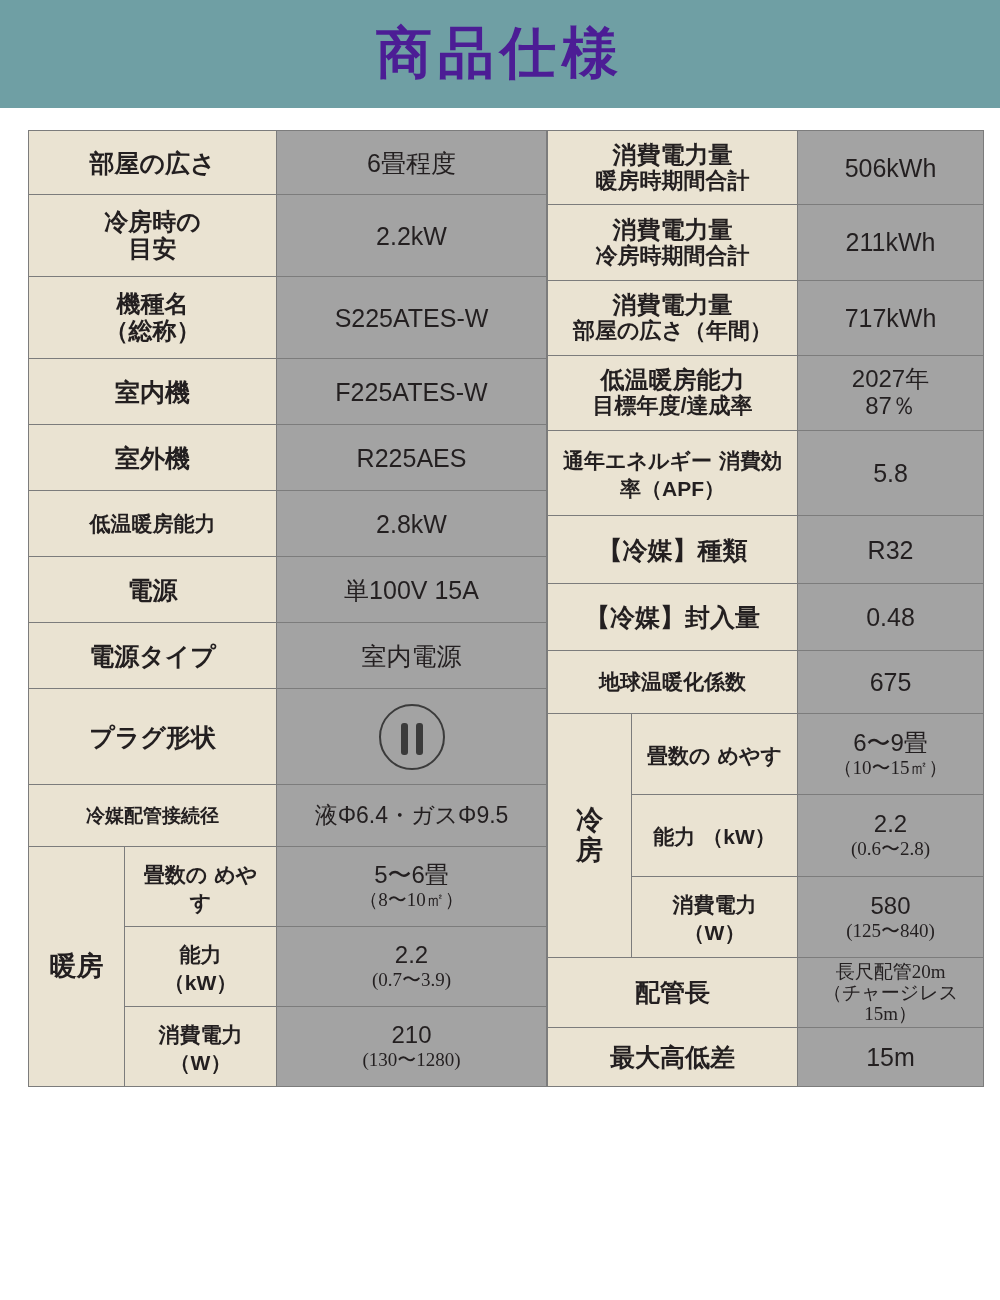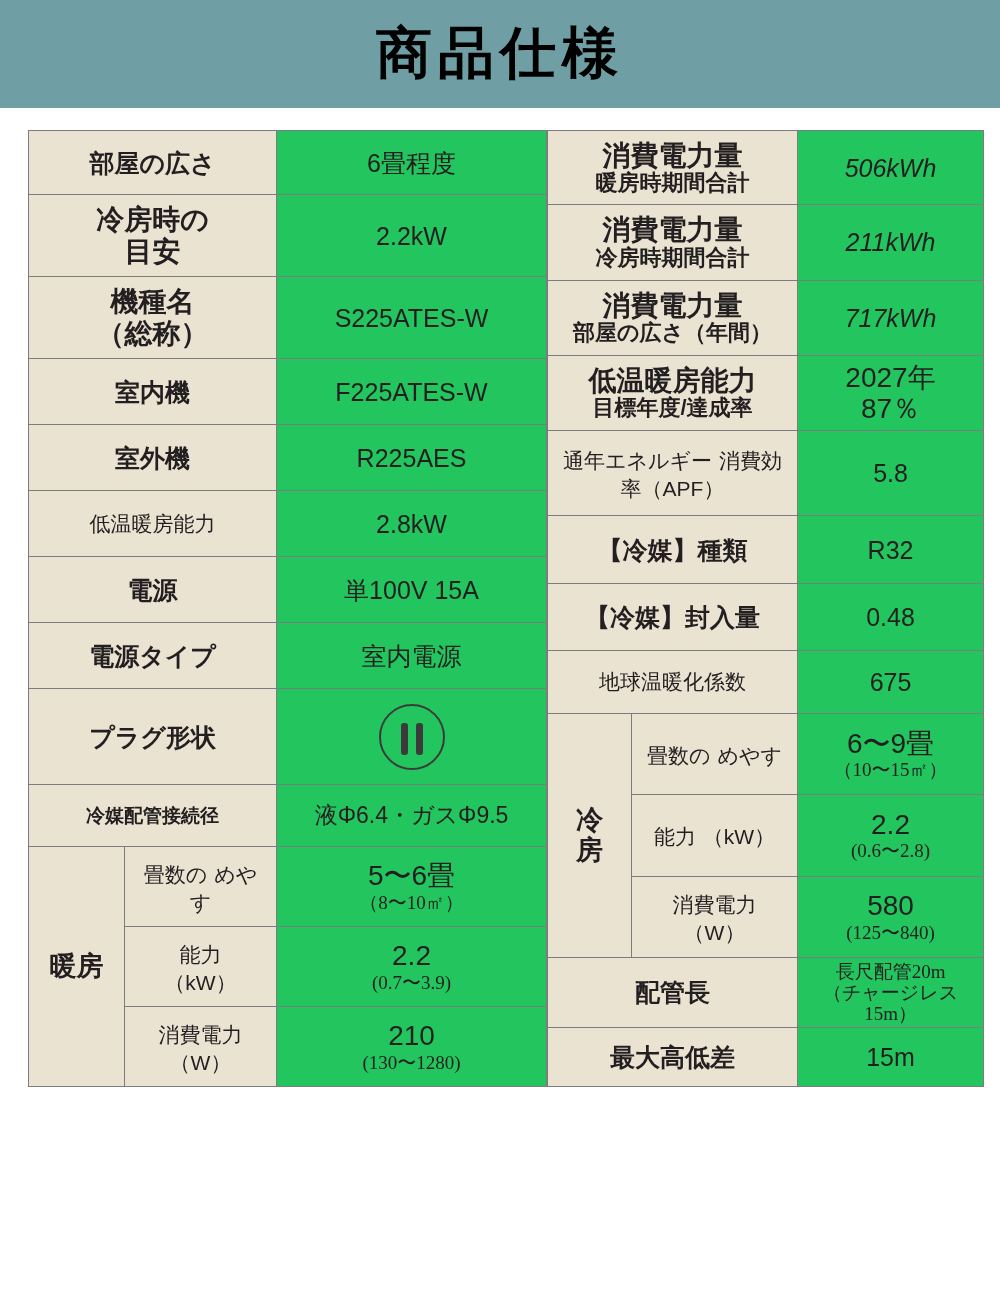--- a/index.html
+++ b/index.html
@@ -10,21 +10,21 @@
     font-family: "Liberation Sans", "DejaVu Sans", sans-serif;
     color: #231f20;
     overflow: hidden;
   }
   .header {
     height: 108px;
     background: #6f9fa4;
     display: flex; align-items: center; justify-content: center;
   }
   .header-title {
-    color: #000000;
+    color: #4c1d95;
     font-size: 56px;
     font-weight: bold;
     letter-spacing: 6px;
     text-align: right;
   }
   .sheet {
     padding: 22px 28px 0 28px;
     display: flex;
     gap: 0;
   }
@@ -37,46 +37,46 @@
     text-align: center;
     vertical-align: middle;
     font-size: 25px;
     padding: 2px 15px;
     line-height: 1.12;
   }
   .lbl {
     background: #eae3d2;
     font-weight: bold;
   }
-  .val { background: #22c55e; }
+  .val { background: #a3a3a3; }
   .sub { font-size: 22px; font-weight: bold; display: block; }
   .subn { font-size: 19px; display: block; font-family: Liberation Serif, serif; }
-  .big { font-size: 28px; display: block; }
-  .small-lbl { font-size: 21px; font-weight: normal; }
+  .big { font-size: 24px; display: block; }
+  .small-lbl { font-size: 21px; font-weight: bold; }
   .tiny-lbl { font-size: 19px; font-weight: bold; text-align: center; }
   .v-lbl { font-size: 27px; font-weight: bold; }
   .plug-cell { height: 96px; }
   .plug {
     width: 66px; height: 66px;
     border: 2.4px solid #3b3b3b;
     border-radius: 50%;
     margin: 0 auto;
     position: relative;
   }
   .plug span {
     position: absolute; top: 17px;
     width: 7px; height: 32px;
     background: #3b3b3b;
     border-radius: 3px;
   }
   .plug span.l { left: 20px; }
   .plug span.r { right: 20px; }
   .left-table { width: 518px; }
   .right-table { width: 436px; }
-  .nw { white-space: nowrap; font-style: italic; }
+  .nw { white-space: nowrap; }
 </style>
 </head>
 <body>
 
 <div class="header">
   <div class="header-title">商品仕様</div>
 </div>
 
 <div class="sheet">
 

